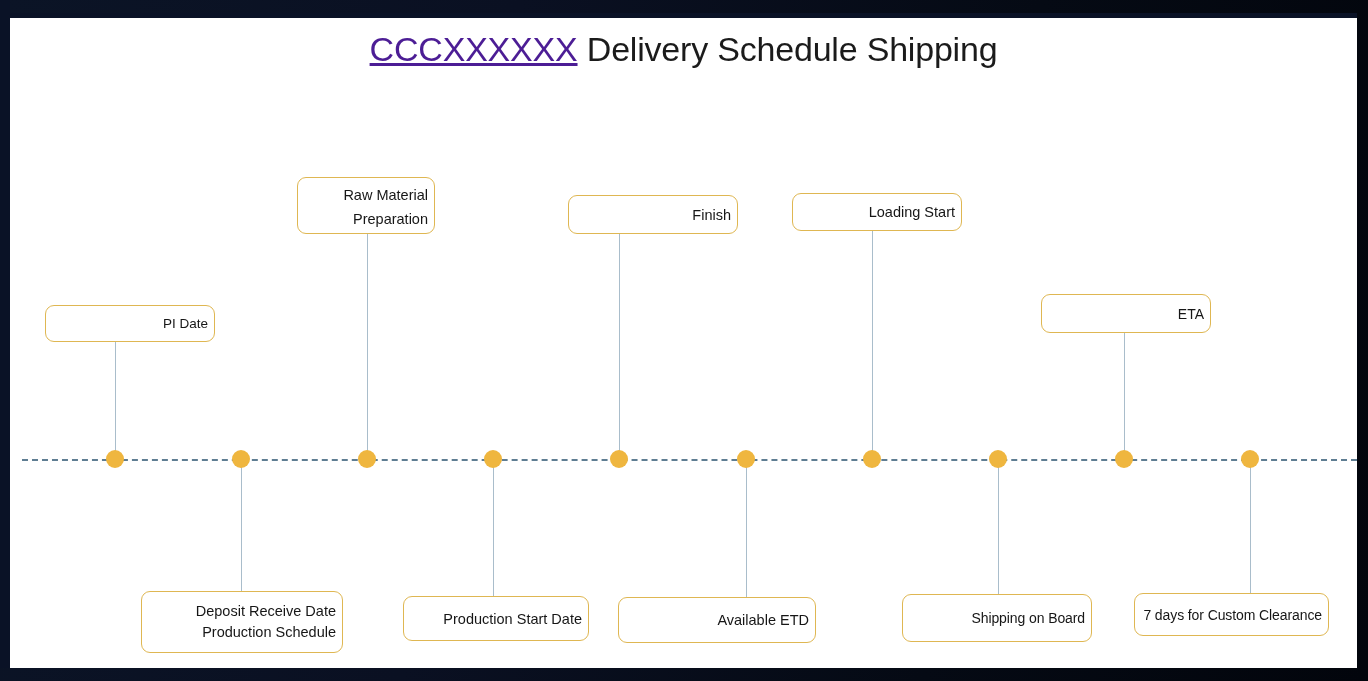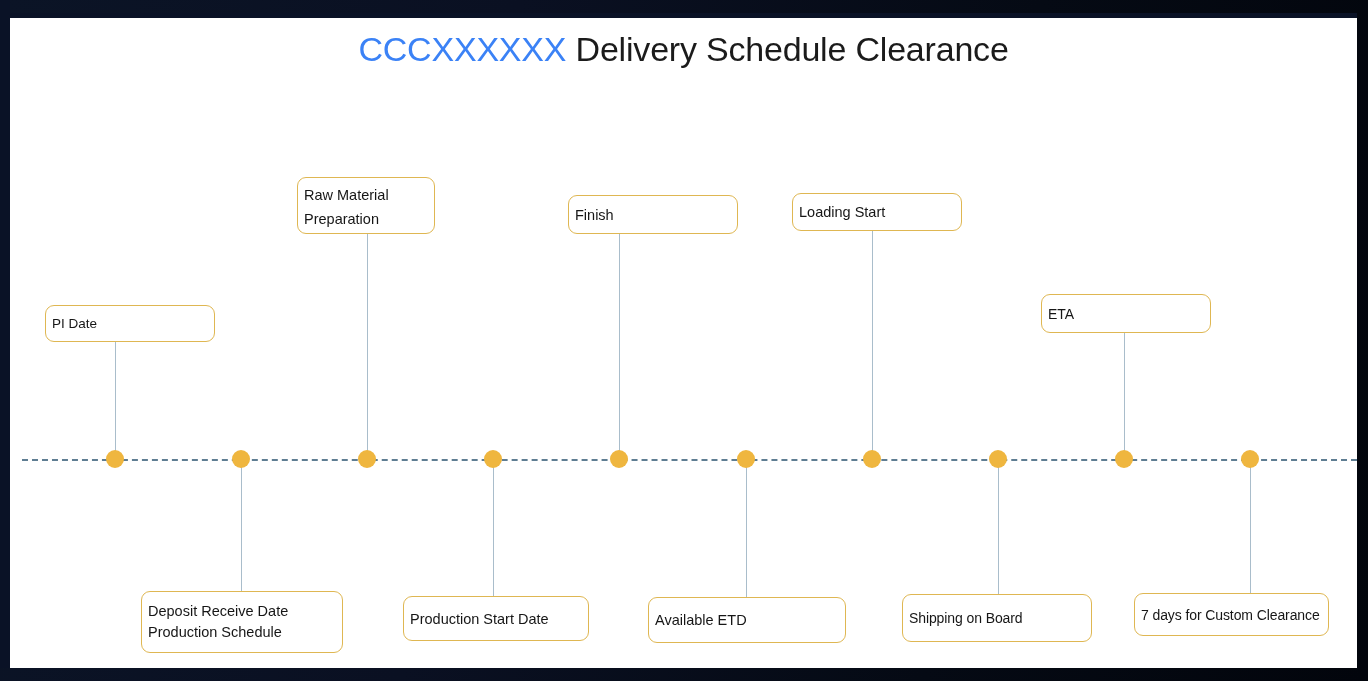--- a/index.html
+++ b/index.html
@@ -68,21 +68,21 @@
     top: 12px;
     width: 1347px;
     text-align: center;
     font-size: 34px;
     font-weight: 400;
     line-height: 1.15;
     letter-spacing: -0.2px;
     color: #1b1b1b;
     white-space: nowrap;
   }
-  #slide-title .accent { color: #3b82f6; }
+  #slide-title .accent { color: #4c1d95; text-decoration: underline; }
 
   
   #timeline-axis {
     position: absolute;
     left: 12px;
     top: 441px;
     width: 1335px;
     height: 0;
     border-top: 2px dashed #5f7d92;
   }
@@ -118,21 +118,21 @@
   .node-box {
     position: absolute;
     box-sizing: border-box;
     background: #ffffff;
     border: 1.4px solid #DFB752;
     border-radius: 9px;
     z-index: 2;
     display: flex;
     align-items: center;
     justify-content: center;
-    text-align: left;
+    text-align: right;
     color: #161616;
     overflow: hidden;
   }
   .node-box .node-text {
     display: block;
     width: 100%;
     padding: 0 6px;
     white-space: pre-line;
   }
   .node-box.sans-narrow .node-text {
@@ -144,21 +144,21 @@
 <body>
 
 <div id="slide-frame">
 
   <div id="slide-backdrop"></div>
   <div id="slide-bezel-left"></div>
   <div id="slide-bezel-top"></div>
 
   <div id="slide-canvas">
 
-    <div id="slide-title"><span class="accent">CCCXXXXXX</span><span> Delivery Schedule Clearance</span></div>
+    <div id="slide-title"><span class="accent">CCCXXXXXX</span><span> Delivery Schedule Shipping</span></div>
 
     <div id="timeline-axis"></div>
 
     <div class="milestone" style="left:105px;">
       <div class="milestone-connector up" style="top:324px; height:117px;"></div>
       <div class="milestone-dot"></div>
     </div>
     <div class="node-box" style="left:35px; top:287px; width:170px; height:37px; font-size:13.5px;">
       <span class="node-text">PI Date</span>
     </div>
@@ -194,21 +194,21 @@
       <div class="milestone-dot"></div>
     </div>
     <div class="node-box" style="left:524px; top:177px; width:170px; height:39px; font-size:14.5px;margin-left:34px;">
       <span class="node-text">Finish</span>
     </div>
 
     <div class="milestone" style="left:736px;">
       <div class="milestone-connector down" style="top:441px; height:156px;"></div>
       <div class="milestone-dot"></div>
     </div>
-    <div class="node-box" style="left:638px; top:579px; width:198px; height:46px; font-size:14.5px;">
+    <div class="node-box" style="left:608px; top:579px; width:198px; height:46px; font-size:14.5px;">
       <span class="node-text">Available ETD</span>
     </div>
 
     <div class="milestone" style="left:862px;">
       <div class="milestone-connector up" style="top:213px; height:228px;"></div>
       <div class="milestone-dot"></div>
     </div>
     <div class="node-box" style="left:782px; top:175px; width:170px; height:38px; font-size:14.5px;">
       <span class="node-text">Loading Start</span>
     </div>

